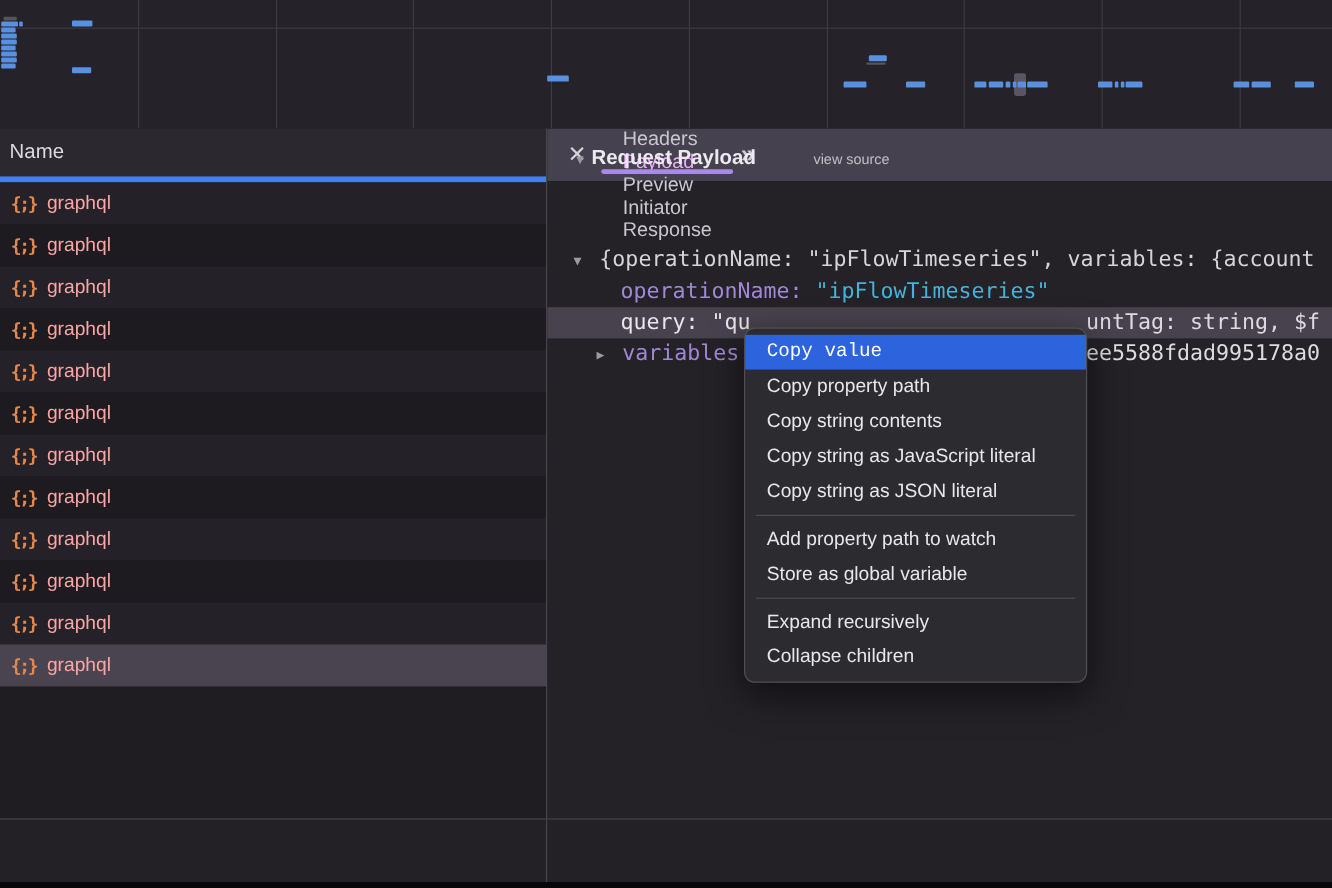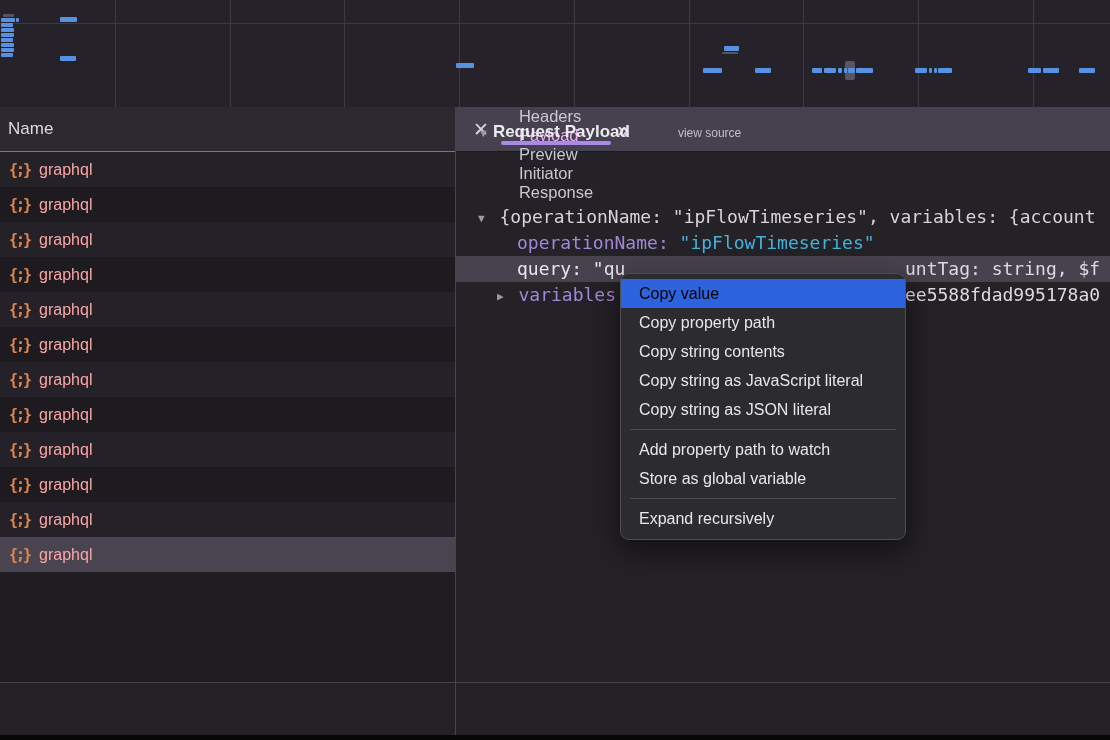--- a/index.html
+++ b/index.html
@@ -11,21 +11,21 @@
   }
   
   .overview{position:absolute;left:0;top:0;width:1110px;height:107px;background:#252329;border-bottom:2px solid #17161a;}
   .ov-grid{position:absolute;top:0;width:1px;height:107px;background:#3d3a42;}
   .ov-hline{position:absolute;left:0;top:23px;width:1110px;height:1px;background:#3d3a42;}
   .ov-bar{position:absolute;background:#5890e2;border-radius:1px;}
   .ov-gray{position:absolute;background:#56545c;border-radius:1px;}
   .ov-marker{position:absolute;background:#5a5563;border-radius:2px;}
   
   .name-col{position:absolute;left:0;top:107px;width:455px;height:575px;background:#1f1d21;}
-  .col-header{height:45px;background:#2b282f;border-bottom:1px solid #3b82f6;display:flex;align-items:center;
+  .col-header{height:45px;background:#2b282f;border-bottom:5px solid #3b82f6;display:flex;align-items:center;
     color:#dcdade;font-size:17px;padding-left:8px;box-sizing:border-box;}
   .req-row{height:35px;display:flex;align-items:center;padding-left:9px;box-sizing:border-box;}
   .req-row.light{background:#242128;}
   .req-row.dark{background:#1d1b20;}
   .req-row.selected{background:#4a4450;}
   .json-icon{color:#e2884f;font-family:"DejaVu Sans Mono",monospace;font-weight:bold;font-size:15px;margin-right:9px;letter-spacing:-2px;}
   .req-label{color:#fca5a5;font-size:16px;}
   
   .v-sep{position:absolute;left:455px;top:107px;width:1px;height:628px;background:#47444b;z-index:5;}
   
@@ -47,21 +47,21 @@
   .t-kv{padding-left:61px;}
   .t-query{padding-left:61px;background:#48424e;color:#e8e6ec;}
   .t-vars{padding-left:41px;}
   .k{color:#a188d6;}
   .s{color:#45b2d8;}
   .rt{position:absolute;left:449px;top:0;color:#dddbe0;}
   
   .ctx{position:absolute;left:620px;top:273px;width:286px;background:#2c2b2f;border:1px solid #504e54;border-radius:9px;
     box-shadow:0 10px 30px rgba(0,0,0,.55);padding:5px 0 6px 0;z-index:20;box-sizing:border-box;}
   .ctx-item{height:29px;line-height:29px;padding-left:18px;color:#e8e6ea;font-size:16px;white-space:nowrap;overflow:hidden;}
-  .ctx-item.hl{background:#2d63dd;color:#000000;}
+  .ctx-item.hl{background:#2d63dd;color:#ffffff;font-family:Liberation Mono, monospace;}
   .ctx-div{height:1px;background:#4d4b50;margin:5px 9px;}
   
   .h-div{position:absolute;left:0;top:682px;width:1110px;height:1px;background:#47444b;z-index:4;}
   .footer{position:absolute;left:0;top:683px;width:1110px;height:52px;background:#232125;}
   .black-strip{position:absolute;left:0;top:735px;width:1110px;height:5px;background:#070708;}
 </style>
 </head>
 <body>
 
 <div class="screen">
@@ -199,18 +199,19 @@
       <div class="ctx-item hl">Copy value</div>
       <div class="ctx-item">Copy property path</div>
       <div class="ctx-item">Copy string contents</div>
       <div class="ctx-item">Copy string as JavaScript literal</div>
       <div class="ctx-item">Copy string as JSON literal</div>
       <div class="ctx-div"></div>
       <div class="ctx-item">Add property path to watch</div>
       <div class="ctx-item">Store as global variable</div>
       <div class="ctx-div"></div>
       <div class="ctx-item">Expand recursively</div>
+      <div class="ctx-item">Collapse children</div>
     </div>
 
   <div class="h-div"></div>
   <div class="footer"></div>
   <div class="black-strip"></div>
 </div>
 
 </body></html>

